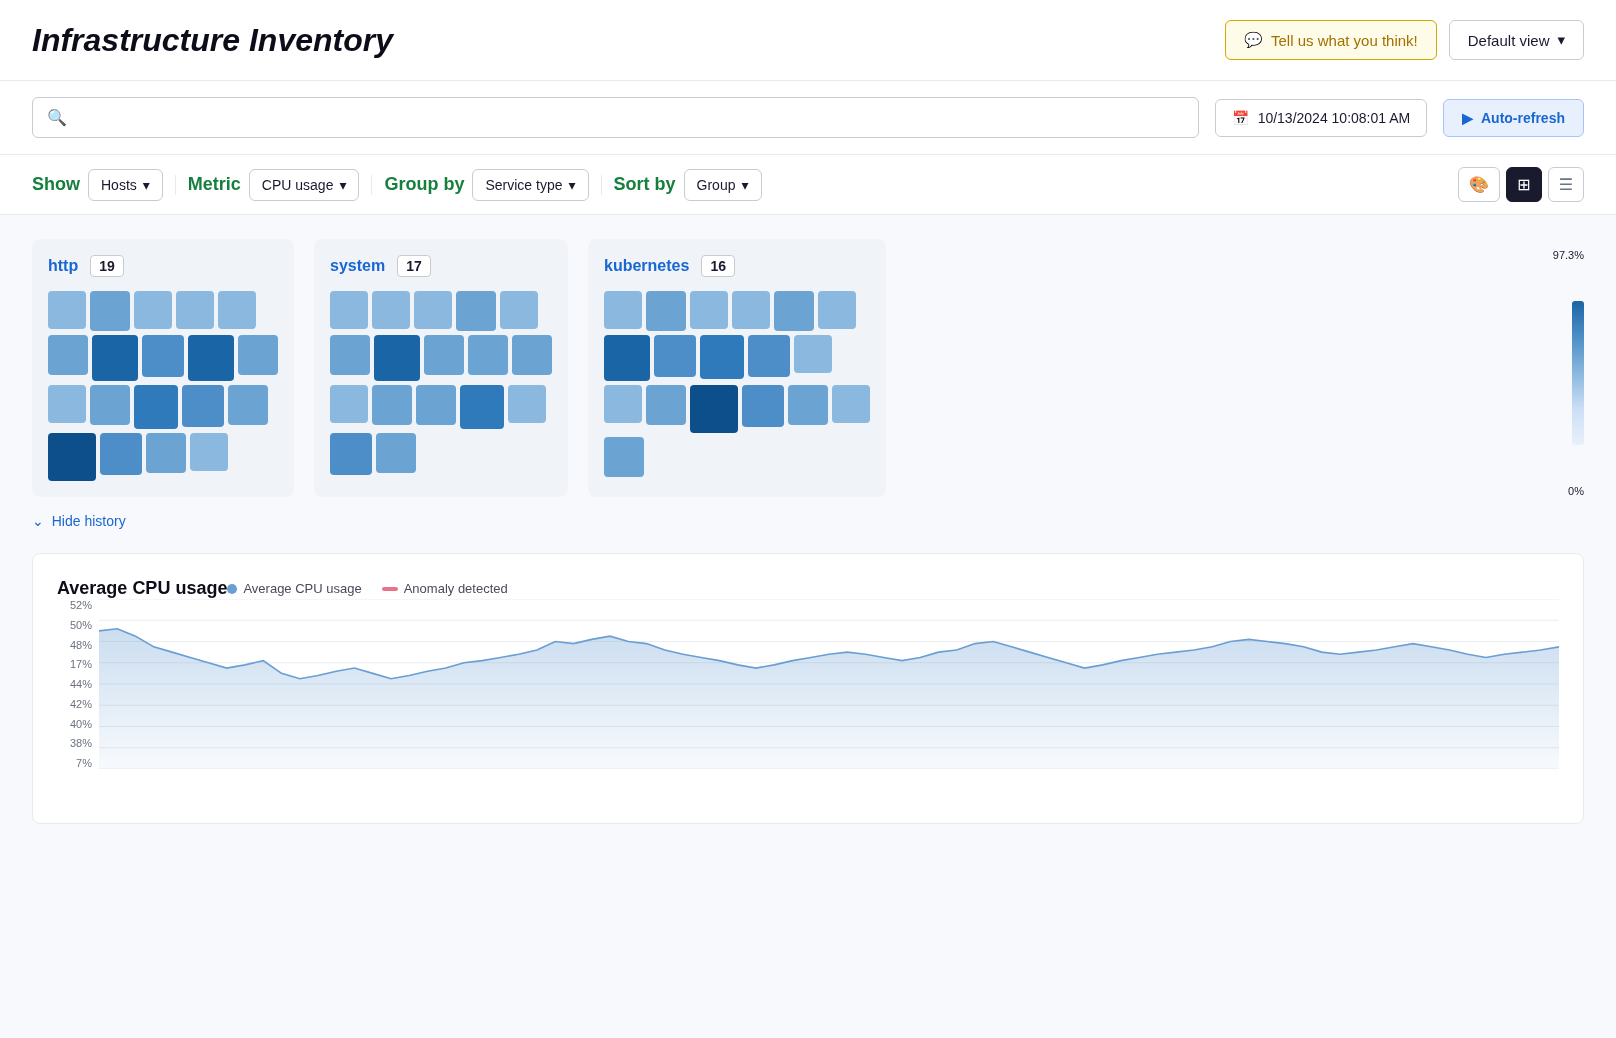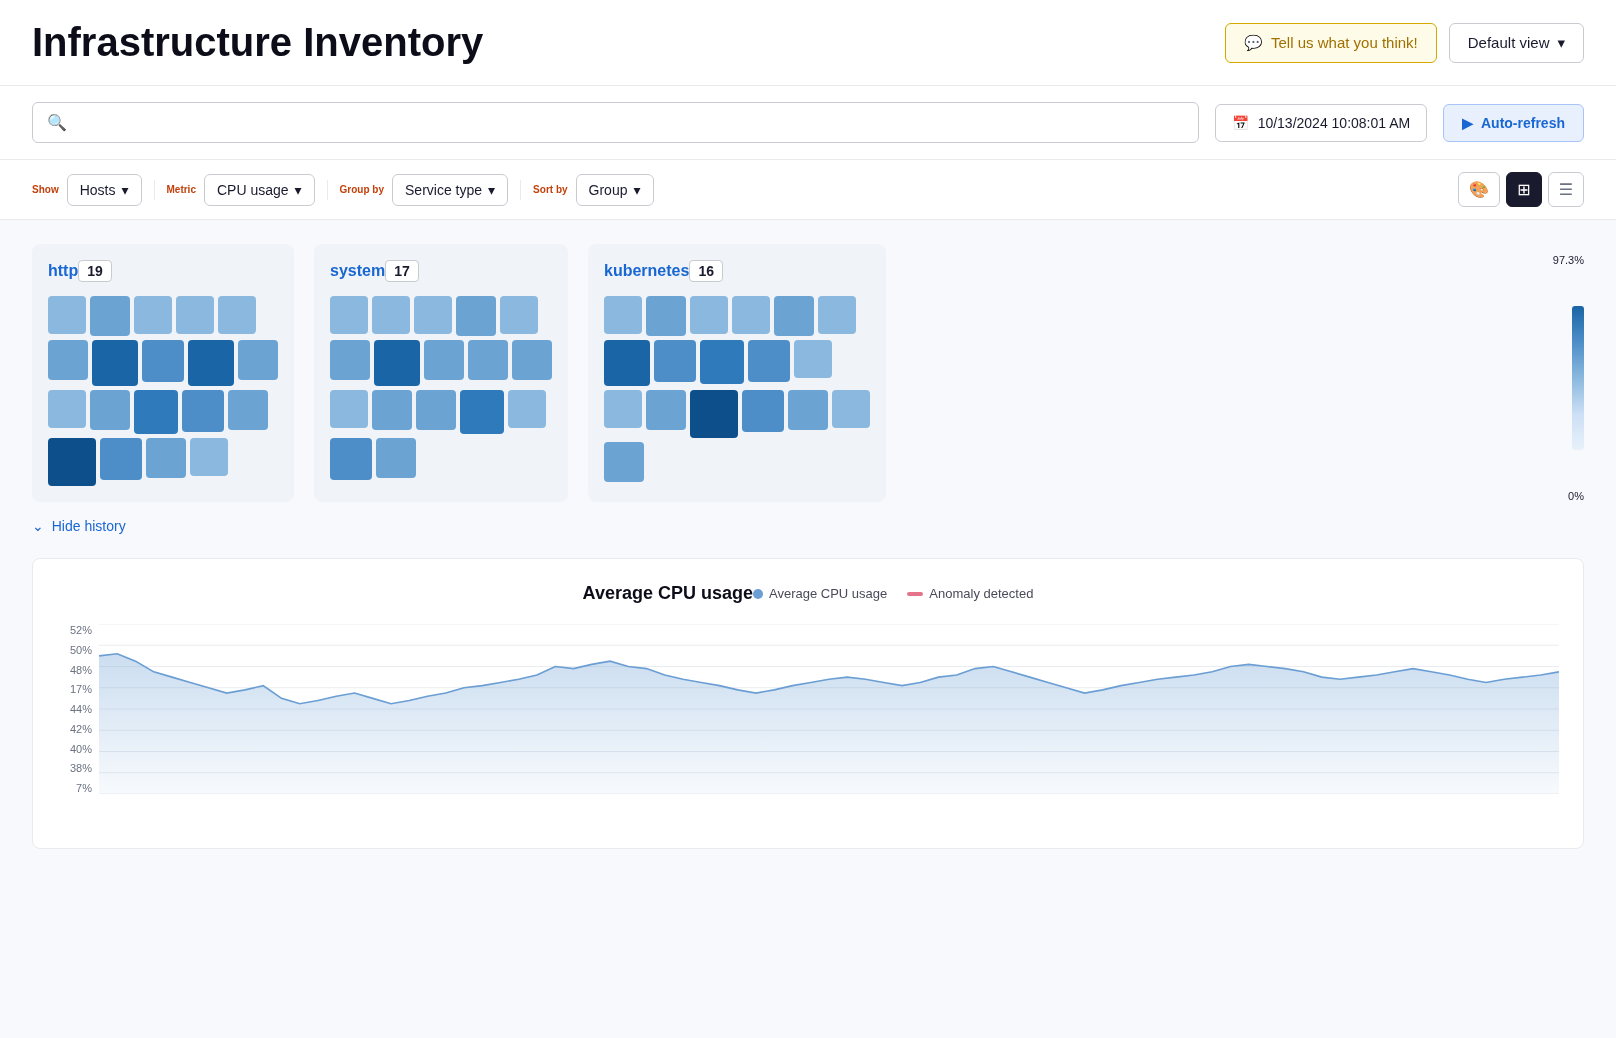--- a/index.html
+++ b/index.html
@@ -1,68 +1,68 @@
 <!DOCTYPE html>
 <html><head>
   <meta charset="utf-8">
   <style>
     * { box-sizing: border-box; margin: 0; padding: 0; }
     body { font-family: -apple-system, BlinkMacSystemFont, 'Segoe UI', sans-serif; background: #f8f9fc; color: #1a1a2e; }
 
     .header { background: #fff; padding: 20px 32px; border-bottom: 1px solid #e8eaed; display: flex; align-items: center; justify-content: space-between; }
-    .header-title { font-size: 40px; font-weight: 700; color: #0d0d1a; }
+    .header-title { font-size: 32px; font-weight: 700; color: #0d0d1a; font-style: italic; }
     .header-actions { display: flex; gap: 12px; align-items: center; }
     .feedback-btn { background: #fefce8; border: 1px solid #d4a800; border-radius: 6px; padding: 10px 18px; color: #a07000; cursor: pointer; font-size: 15px; display: flex; align-items: center; gap: 8px; }
     .default-view-btn { background: #fff; border: 1px solid #c8cbd0; border-radius: 6px; padding: 10px 18px; color: #1a1a2e; cursor: pointer; font-size: 15px; display: flex; align-items: center; gap: 8px; }
 
     .toolbar { background: #fff; padding: 16px 32px; border-bottom: 1px solid #e8eaed; display: flex; align-items: center; gap: 16px; flex-wrap: wrap; }
     .search-container { flex: 1; min-width: 300px; display: flex; align-items: center; border: 1px solid #c8cbd0; border-radius: 6px; padding: 10px 14px; background: #fff; }
     .search-container input { border: none; outline: none; font-size: 14px; color: #6b7280; width: 100%; background: transparent; }
     .search-icon-wrap { color: #6b7280; margin-right: 8px; font-size: 16px; }
     .datetime-container { display: flex; align-items: center; border: 1px solid #c8cbd0; border-radius: 6px; padding: 10px 16px; background: #fff; gap: 8px; cursor: pointer; font-size: 14px; white-space: nowrap; }
     .datetime-icon { color: #6b7280; }
     .auto-refresh-btn { background: #e8f0fe; border: 1px solid #a8c4f8; border-radius: 6px; padding: 10px 18px; color: #1967d2; cursor: pointer; font-size: 14px; font-weight: 600; display: flex; align-items: center; gap: 8px; white-space: nowrap; }
 
     .filter-bar { background: #fff; padding: 12px 32px; border-bottom: 1px solid #e8eaed; display: flex; align-items: center; gap: 8px; }
-    .filter-label { font-size: 10px; font-weight: 600; color: #c2410c; }
+    .filter-label { font-size: 18px; font-weight: 600; color: #15803d; }
     .filter-dropdown { display: flex; align-items: center; border: 1px solid #c8cbd0; border-radius: 6px; padding: 7px 12px; background: #fff; cursor: pointer; font-size: 14px; gap: 6px; color: #1a1a2e; }
     .filter-separator { width: 1px; height: 20px; background: #e8eaed; margin: 0 4px; }
     .view-toggle { margin-left: auto; display: flex; gap: 6px; align-items: center; }
     .view-btn { border: 1px solid #c8cbd0; border-radius: 6px; padding: 7px 10px; background: #fff; cursor: pointer; font-size: 16px; color: #6b7280; }
     .view-btn.active { background: #1a1a2e; color: #fff; border-color: #1a1a2e; }
     .paint-btn { border: 1px solid #c8cbd0; border-radius: 6px; padding: 7px 10px; background: #fff; cursor: pointer; font-size: 16px; color: #6b7280; }
 
     .main-content { padding: 24px 32px; }
 
     .groups-container { display: flex; gap: 20px; flex-wrap: wrap; position: relative; }
 
     .color-scale { position: absolute; right: -20px; top: 0; bottom: 0; width: 18px; display: flex; flex-direction: column; align-items: flex-end; }
     .scale-label-top { font-size: 11px; color: #1a1a2e; white-space: nowrap; position: absolute; top: 0; right: 20px; }
     .scale-label-bot { font-size: 11px; color: #1a1a2e; white-space: nowrap; position: absolute; bottom: 20px; right: 20px; }
 
     .group-card { background: #f0f3f8; border-radius: 8px; padding: 16px; min-width: 200px; }
-    .group-header { display: flex; align-items: center; gap: 0; margin-bottom: 14px; }
+    .group-header { display: flex; align-items: center; gap: 12px; margin-bottom: 14px; }
     .group-name { font-size: 16px; font-weight: 600; color: #1967d2; cursor: pointer; }
     .group-count { background: #fff; border: 1px solid #c8cbd0; border-radius: 4px; padding: 2px 8px; font-size: 14px; font-weight: 600; color: #1a1a2e; }
 
     .treemap { display: flex; flex-direction: column; gap: 4px; }
     .treemap-row { display: flex; gap: 4px; }
     .treemap-cell { border-radius: 4px; cursor: pointer; transition: opacity 0.15s; }
     .blue-2 { background: #aecde9; }
     .blue-3 { background: #8ab8de; }
     .blue-4 { background: #6ba3d3; }
     .blue-5 { background: #4d8ec8; }
     .blue-6 { background: #2f7abb; }
     .blue-7 { background: #1a65a5; }
     .blue-8 { background: #0d4f8a; }
 
     .hide-history { display: flex; align-items: center; gap: 8px; color: #1967d2; cursor: pointer; font-size: 14px; font-weight: 500; padding: 16px 0 24px 0; }
 
     .chart-section { background: #fff; border-radius: 8px; padding: 24px; border: 1px solid #e8eaed; }
-    .chart-header { display: flex; align-items: center; justify-content: center; margin-bottom: 20px; }
+    .chart-header { display: flex; align-items: center; justify-content: flex-start; }
     .chart-title { font-size: 18px; font-weight: 700; color: #0d0d1a; }
     .chart-legend { display: flex; align-items: center; gap: 20px; font-size: 13px; color: #4a4a5a; }
     .legend-item { display: flex; align-items: center; gap: 6px; }
     .legend-dot { width: 10px; height: 10px; border-radius: 50%; }
     .legend-line { width: 16px; height: 4px; border-radius: 2px; }
 
     .chart-area { position: relative; height: 200px; }
     .chart-y-axis { position: absolute; left: 0; top: 0; bottom: 30px; display: flex; flex-direction: column; justify-content: space-between; }
     .y-label { font-size: 11px; color: #6b7280; width: 35px; text-align: right; }
     .chart-plot { position: absolute; left: 42px; right: 0; top: 0; bottom: 30px; }

